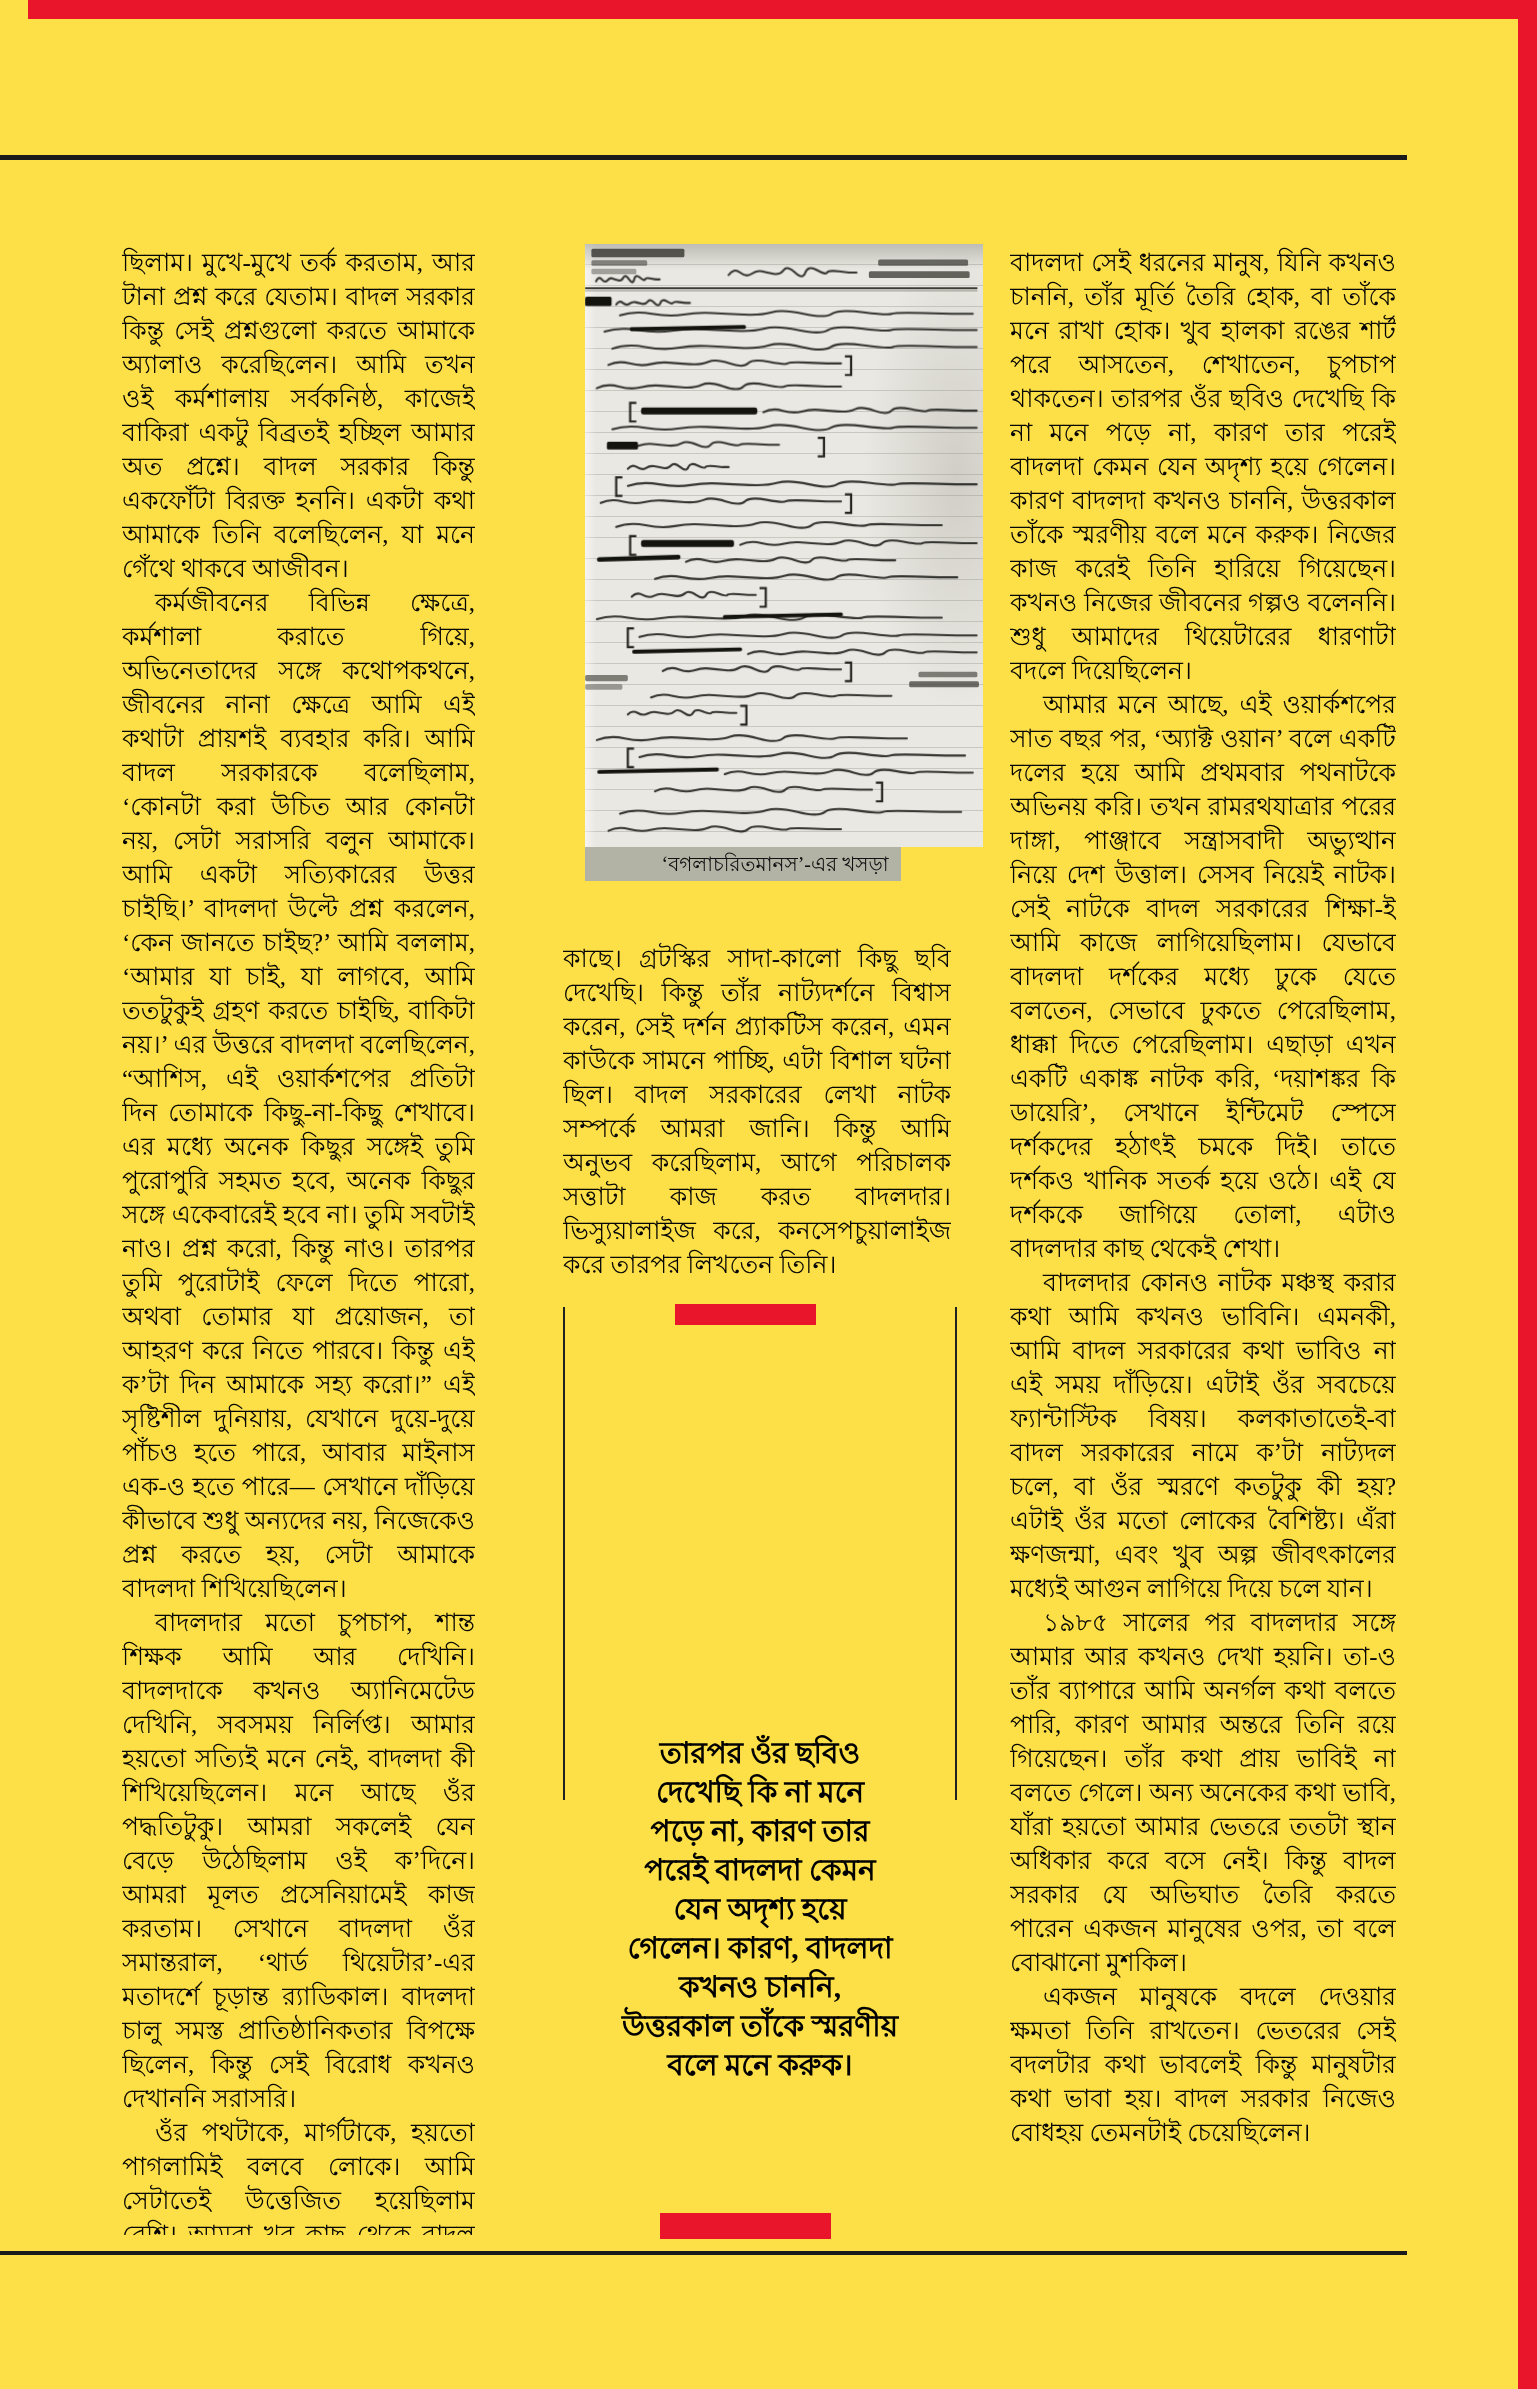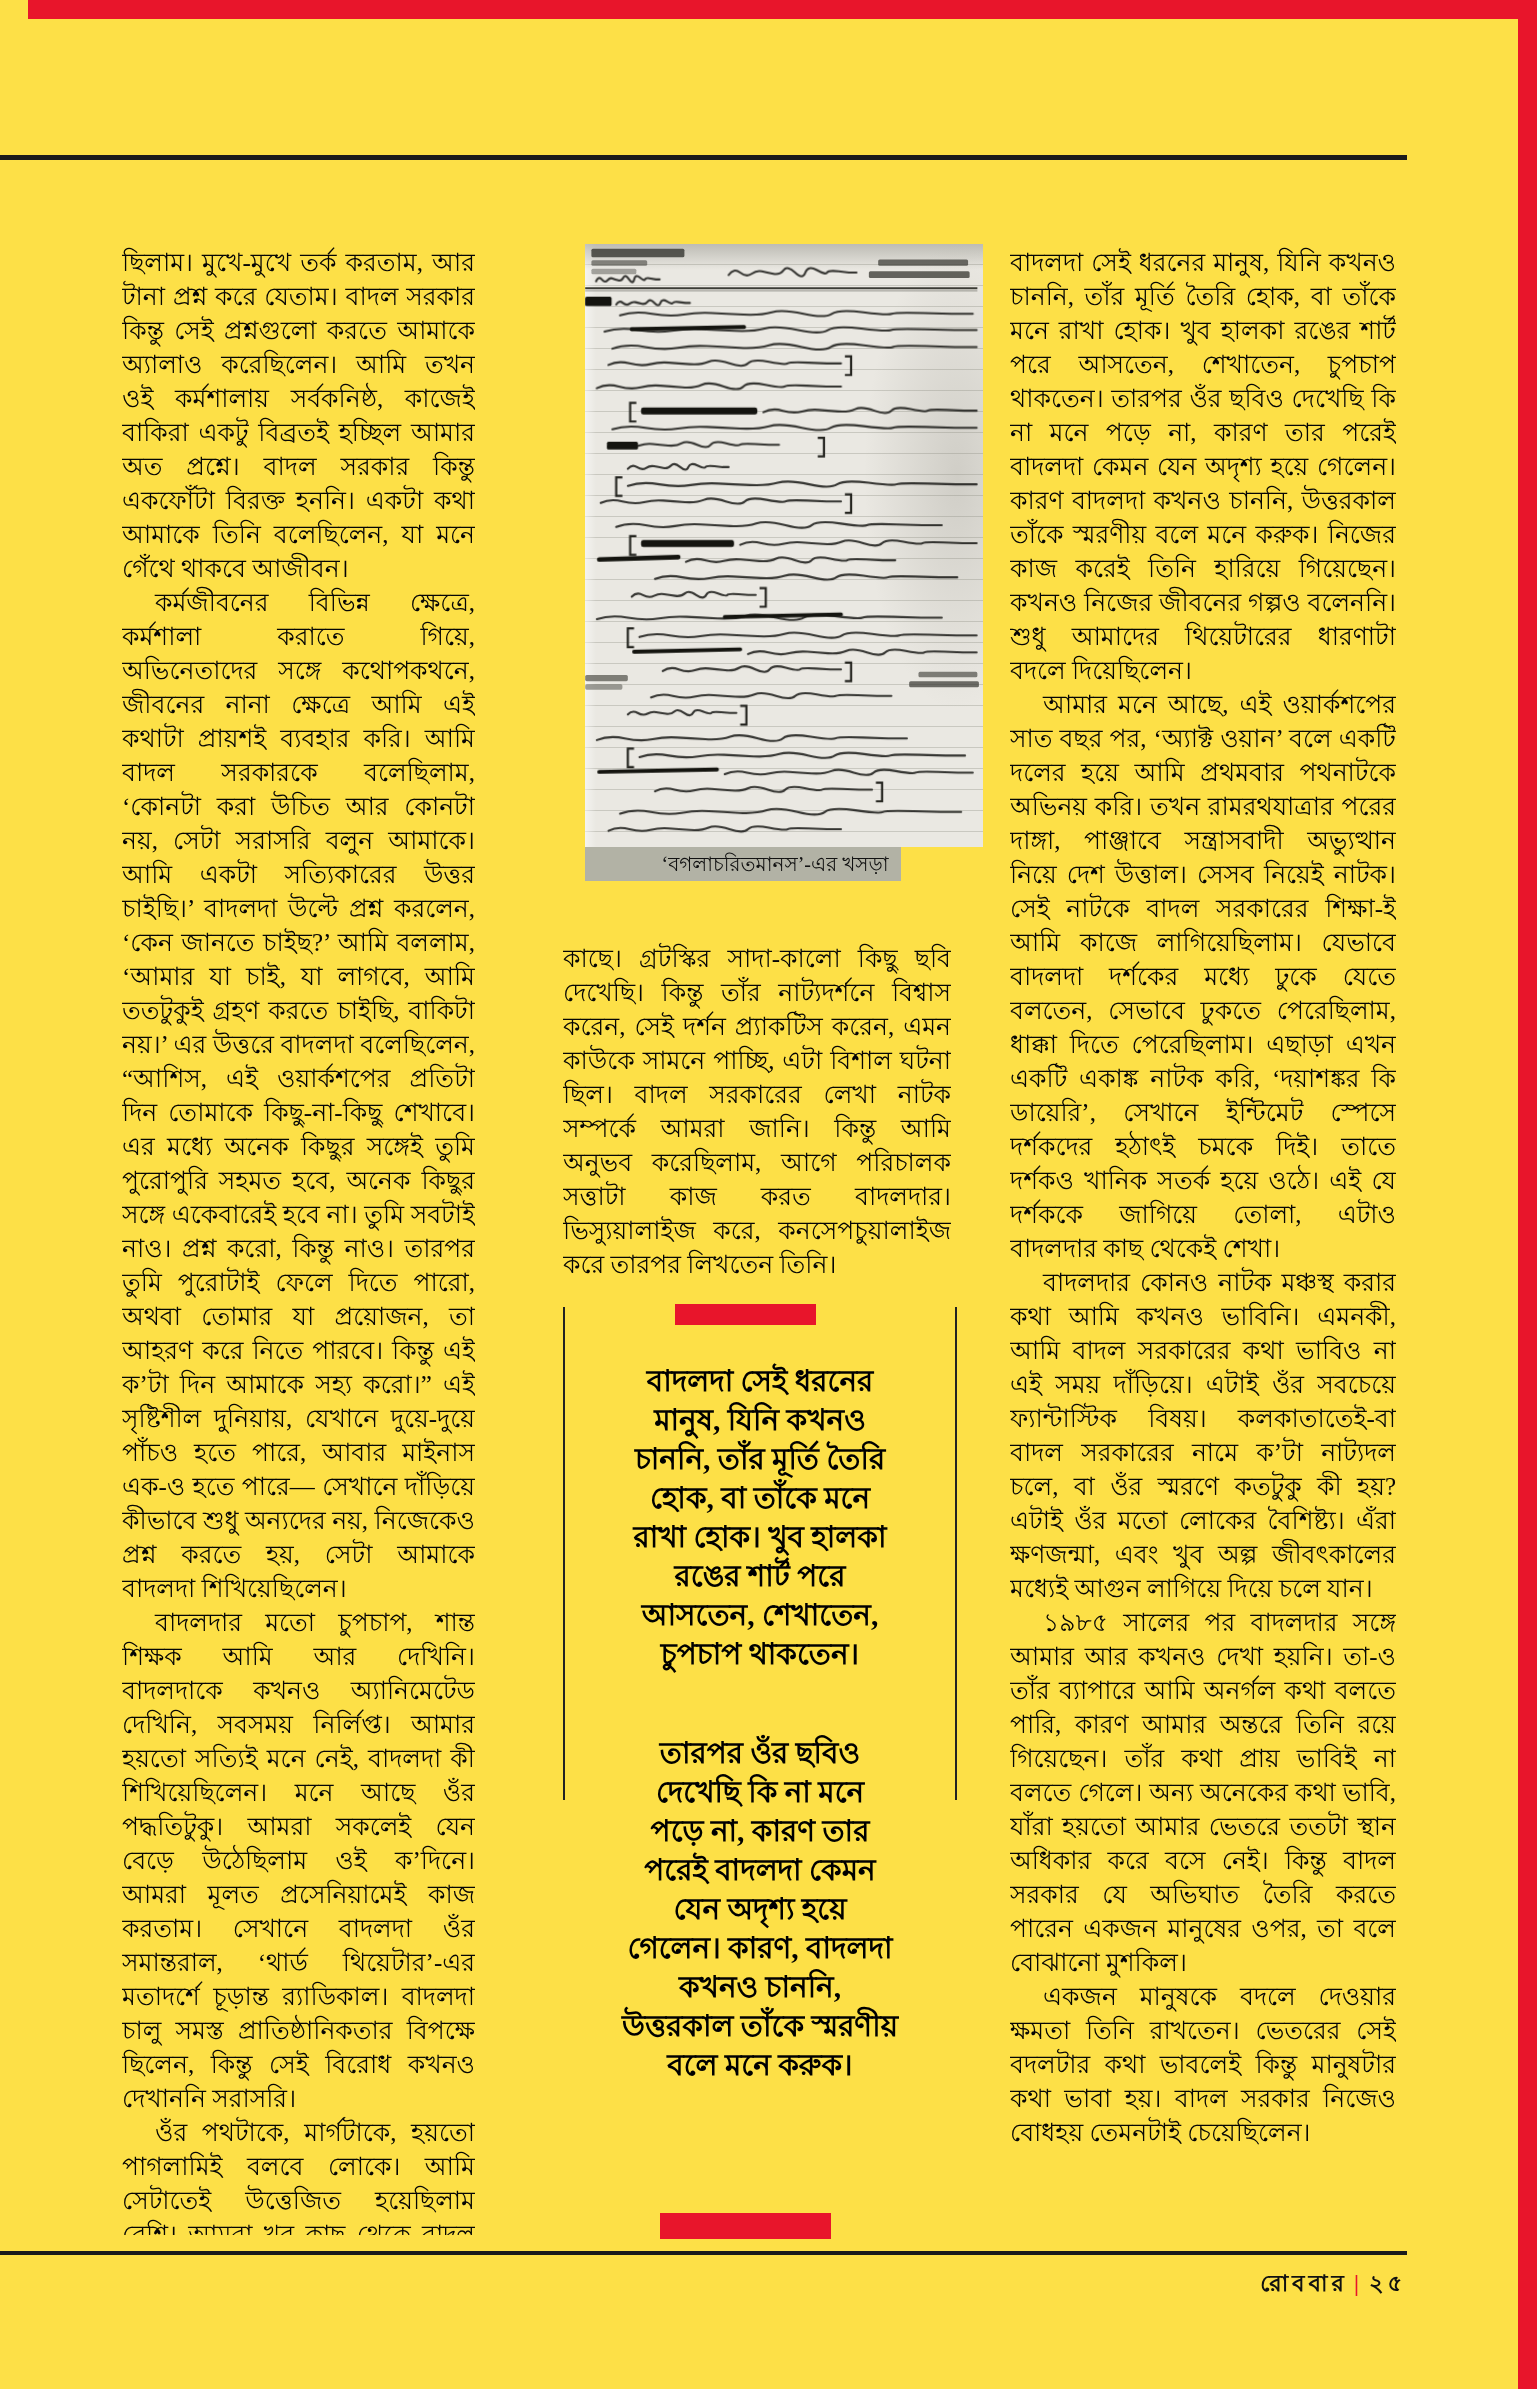--- a/index.html
+++ b/index.html
@@ -153,46 +153,35 @@
   </div>
 
   <div class="abs col col2t">
     <p>কাছে। গ্রটস্কির সাদা-কালো কিছু ছবি দেখেছি। কিন্তু তাঁর নাট্যদর্শনে বিশ্বাস করেন, সেই দর্শন প্র্যাকটিস করেন, এমন কাউকে সামনে পাচ্ছি, এটা বিশাল ঘটনা ছিল। বাদল সরকারের লেখা নাটক সম্পর্কে আমরা জানি। কিন্তু আমি অনুভব করেছিলাম, আগে পরিচালক সত্তাটা কাজ করত বাদলদার। ভিস্যুয়ালাইজ করে, কনসেপচুয়ালাইজ করে তারপর লিখতেন তিনি।</p>
   </div>
 
   <div class="abs qblock">
     <div class="abs q-bar-top"></div>
     <div class="abs q-rule-l"></div>
     <div class="abs q-rule-r"></div>
-    <div class="abs qtext q1">বাদলদা সেই ধরনের
-মানুষ, যিনি কখনও
-চাননি, তাঁর মূর্তি তৈরি
-হোক, বা তাঁকে মনে
-রাখা হোক। খুব হালকা
-রঙের শার্ট পরে
-আসতেন, শেখাতেন,
-চুপচাপ থাকতেন।</div>
     <div class="abs qtext q2">তারপর ওঁর ছবিও
 দেখেছি কি না মনে
 পড়ে না, কারণ তার
 পরেই বাদলদা কেমন
 যেন অদৃশ্য হয়ে
 গেলেন। কারণ, বাদলদা
 কখনও চাননি,
 উত্তরকাল তাঁকে স্মরণীয়
 বলে মনে করুক।</div>
     <div class="abs q-bar-bottom"></div>
   </div>
 
   <div class="abs col col3">
     <p>বাদলদা সেই ধরনের মানুষ, যিনি কখনও চাননি, তাঁর মূর্তি তৈরি হোক, বা তাঁকে মনে রাখা হোক। খুব হালকা রঙের শার্ট পরে আসতেন, শেখাতেন, চুপচাপ থাকতেন। তারপর ওঁর ছবিও দেখেছি কি না মনে পড়ে না, কারণ তার পরেই বাদলদা কেমন যেন অদৃশ্য হয়ে গেলেন। কারণ বাদলদা কখনও চাননি, উত্তরকাল তাঁকে স্মরণীয় বলে মনে করুক। নিজের কাজ করেই তিনি হারিয়ে গিয়েছেন। কখনও নিজের জীবনের গল্পও বলেননি। শুধু আমাদের থিয়েটারের ধারণাটা বদলে দিয়েছিলেন।</p>
     <p class="indent">আমার মনে আছে, এই ওয়ার্কশপের সাত বছর পর, ‘অ্যাক্ট ওয়ান’ বলে একটি দলের হয়ে আমি প্রথমবার পথনাটকে অভিনয় করি। তখন রামরথযাত্রার পরের দাঙ্গা, পাঞ্জাবে সন্ত্রাসবাদী অভ্যুত্থান নিয়ে দেশ উত্তাল। সেসব নিয়েই নাটক। সেই নাটকে বাদল সরকারের শিক্ষা-ই আমি কাজে লাগিয়েছিলাম। যেভাবে বাদলদা দর্শকের মধ্যে ঢুকে যেতে বলতেন, সেভাবে ঢুকতে পেরেছিলাম, ধাক্কা দিতে পেরেছিলাম। এছাড়া এখন একটি একাঙ্ক নাটক করি, ‘দয়াশঙ্কর কি ডায়েরি’, সেখানে ইন্টিমেট স্পেসে দর্শকদের হঠাৎই চমকে দিই। তাতে দর্শকও খানিক সতর্ক হয়ে ওঠে। এই যে দর্শককে জাগিয়ে তোলা, এটাও বাদলদার কাছ থেকেই শেখা।</p>
     <p class="indent">বাদলদার কোনও নাটক মঞ্চস্থ করার কথা আমি কখনও ভাবিনি। এমনকী, আমি বাদল সরকারের কথা ভাবিও না এই সময় দাঁড়িয়ে। এটাই ওঁর সবচেয়ে ফ্যান্টাস্টিক বিষয়। কলকাতাতেই-বা বাদল সরকারের নামে ক’টা নাট্যদল চলে, বা ওঁর স্মরণে কতটুকু কী হয়? এটাই ওঁর মতো লোকের বৈশিষ্ট্য। এঁরা ক্ষণজন্মা, এবং খুব অল্প জীবৎকালের মধ্যেই আগুন লাগিয়ে দিয়ে চলে যান।</p>
     <p class="indent">১৯৮৫ সালের পর বাদলদার সঙ্গে আমার আর কখনও দেখা হয়নি। তা-ও তাঁর ব্যাপারে আমি অনর্গল কথা বলতে পারি, কারণ আমার অন্তরে তিনি রয়ে গিয়েছেন। তাঁর কথা প্রায় ভাবিই না বলতে গেলে। অন্য অনেকের কথা ভাবি, যাঁরা হয়তো আমার ভেতরে ততটা স্থান অধিকার করে বসে নেই। কিন্তু বাদল সরকার যে অভিঘাত তৈরি করতে পারেন একজন মানুষের ওপর, তা বলে বোঝানো মুশকিল।</p>
     <p class="indent">একজন মানুষকে বদলে দেওয়ার ক্ষমতা তিনি রাখতেন। ভেতরের সেই বদলটার কথা ভাবলেই কিন্তু মানুষটার কথা ভাবা হয়। বাদল সরকার নিজেও বোধহয় তেমনটাই চেয়েছিলেন।</p>
   </div>
 
-  <div class="abs footer">
-    <span>রোববার</span><span class="sep">|</span><span>২৫</span>
-  </div>
 
 </div>
 
 
 </body></html>

